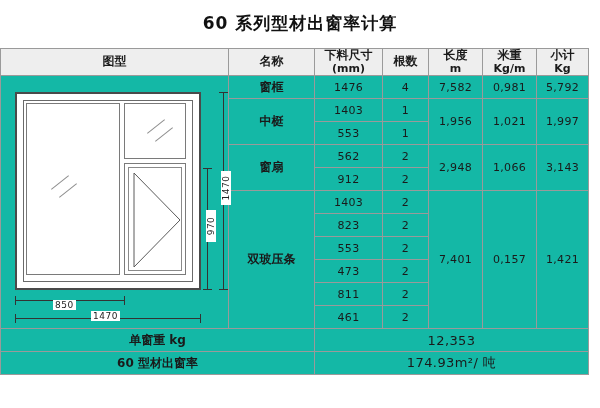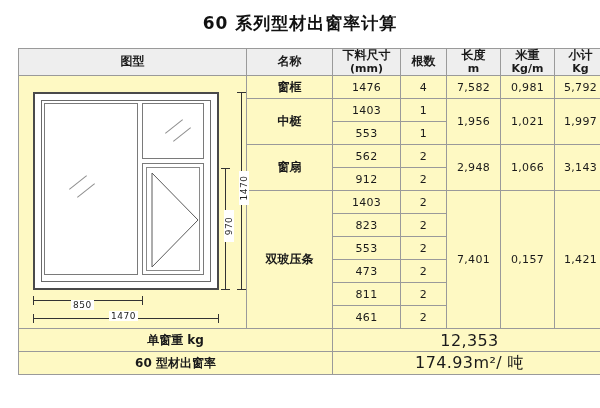--- a/index.html
+++ b/index.html
@@ -12,21 +12,21 @@
     background: #ffffff;
     font-family: "DejaVu Sans", "Liberation Sans", sans-serif;
     color: #1a1a1a;
     overflow: hidden;
   }
   .page {
     position: relative;
     width: 600px;
     height: 408px;
     box-sizing: border-box;
-    padding: 0 18px;
+    padding: 0 0;
   }
   .title {
     text-align: center;
     font-size: 17px;
     font-weight: bold;
     letter-spacing: 1px;
     padding: 12px 0 13px 0;
     color: #111;
   }
   table.main {
@@ -35,21 +35,21 @@
     table-layout: fixed;
     font-size: 11px;
     border-radius: 6px;
   }
   table.main td, table.main th {
     border: 1px solid #9a9a9a;
     text-align: center;
     vertical-align: middle;
     padding: 0;
     height: 22px;
-    background: #fef9c3;
+    background: #14b8a6;
   }
   thead td {
     background: #eeeeee !important;
     font-weight: bold;
     font-size: 12px;
     height: 36px;
     line-height: 1.15;
   }
   thead td .sub {
     display: block;
@@ -184,21 +184,21 @@
     transform: rotate(-90deg);
     transform-origin: center center;
     white-space: nowrap;
   }
   .footer-label {
     font-weight: bold;
     font-size: 12px;
     margin-left: 28px;
   }
   .footer-value {
-    font-size: 16px;
+    font-size: 13px;
     letter-spacing: 0.4px;
   }
 </style>
 </head>
 <body>
 
 <div class="page">
 
   <div class="title">60 系列型材出窗率计算</div>
 

